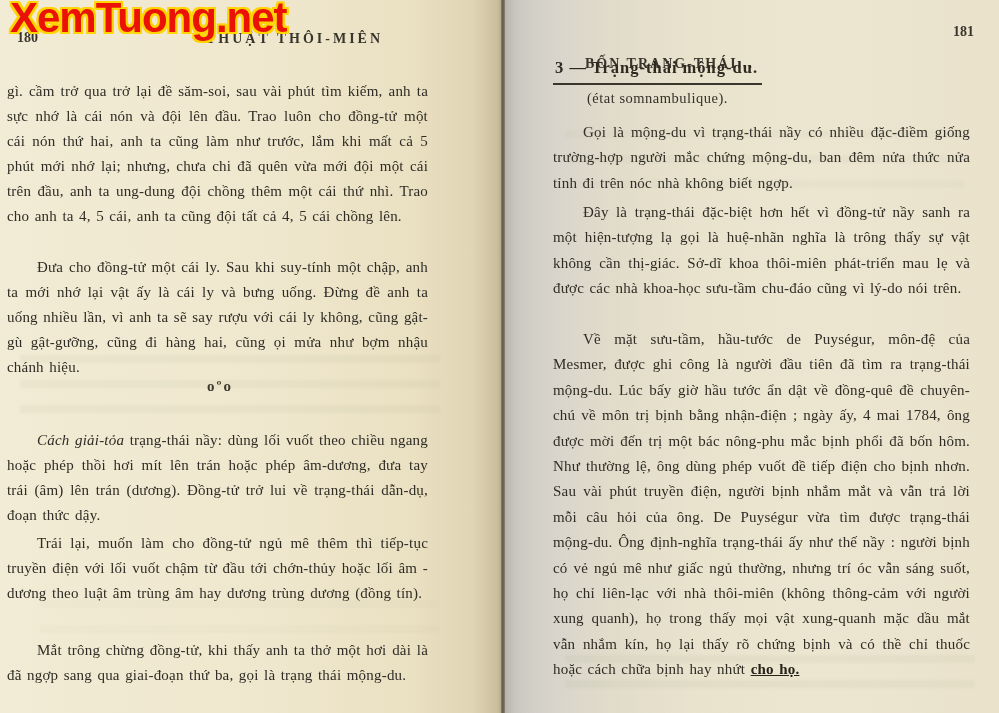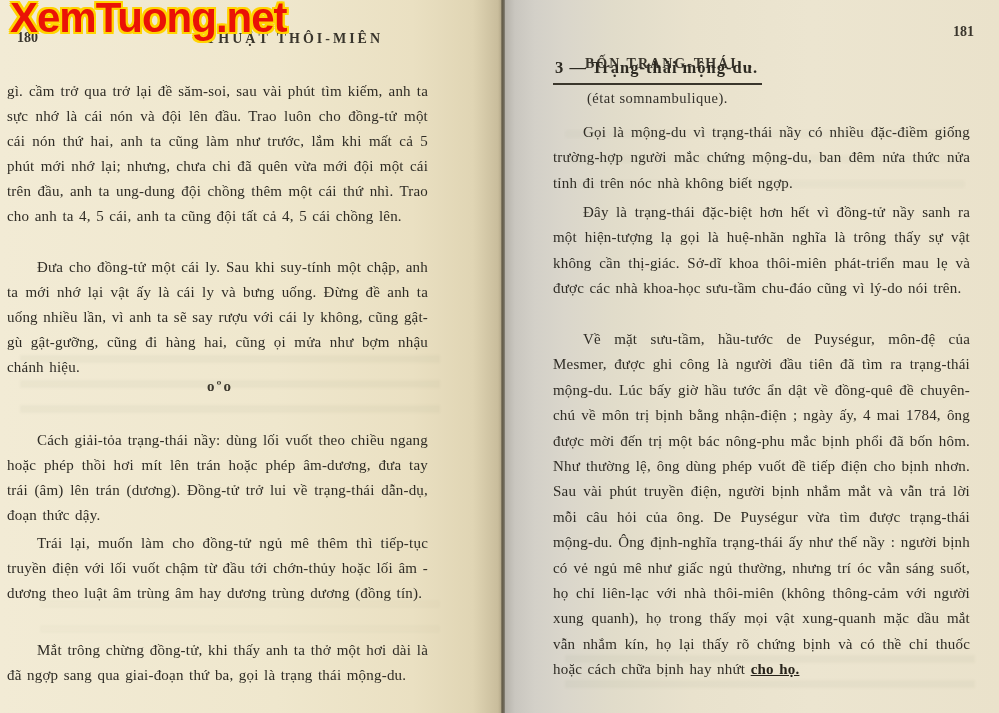--- a/index.html
+++ b/index.html
@@ -48,21 +48,21 @@
 
   
   .pgnum,.runhead{font-weight:bold;color:#39352c;font-size:14px;}
   .para{
     position:absolute;color:#2f2c25;font-size:15px;
     text-align:justify;letter-spacing:.2px;word-spacing:1.5px;
   }
   .indent{text-indent:30px;}
   .lp .para{left:7px;width:421px;line-height:25px;}
   .rp .para{left:48px;width:417px;line-height:25.4px;}
-  .lead-italic{}
+  .lead-italic{font-style:italic;}
   .bold-tail{font-weight:bold;color:#262219;text-decoration:underline;}
 
   .divider{
     position:absolute;left:0;top:378px;width:440px;text-align:center;
     font-size:15px;color:#3a362c;letter-spacing:2px;font-weight:bold;
   }
 
   
   .lp-pgnum{position:absolute;left:17px;top:30px;}
   .lp-runhead{position:absolute;left:0;top:31px;width:503px;text-align:center;

